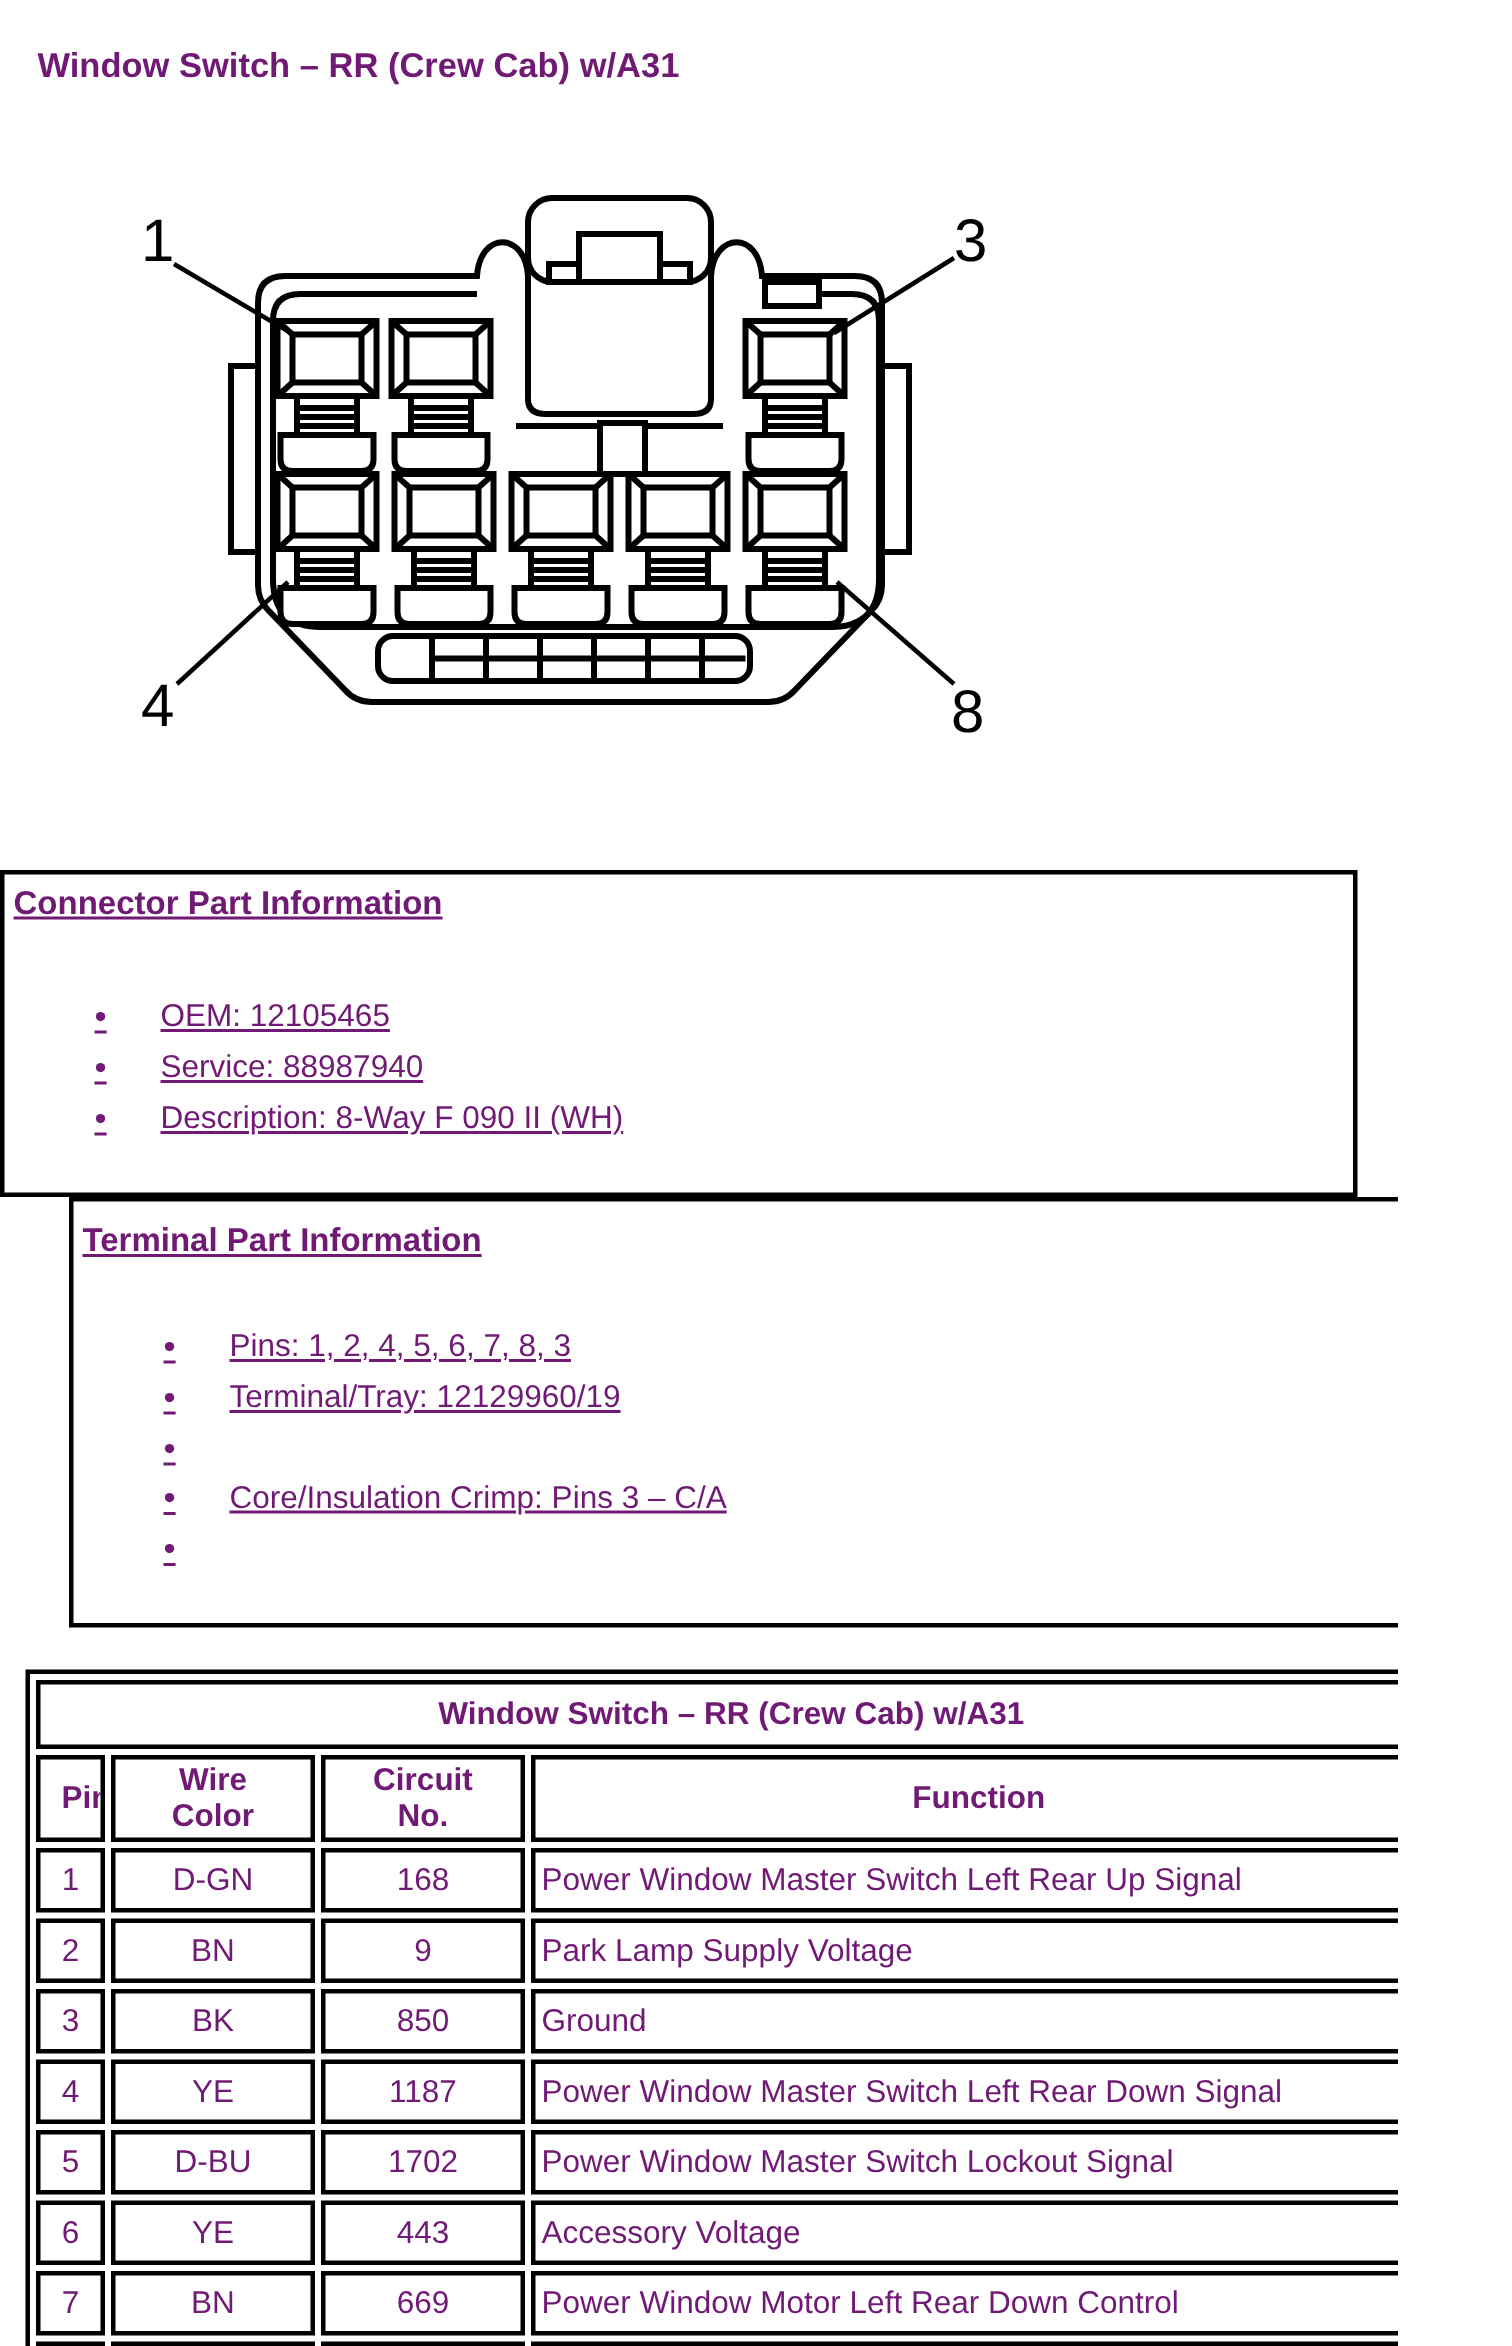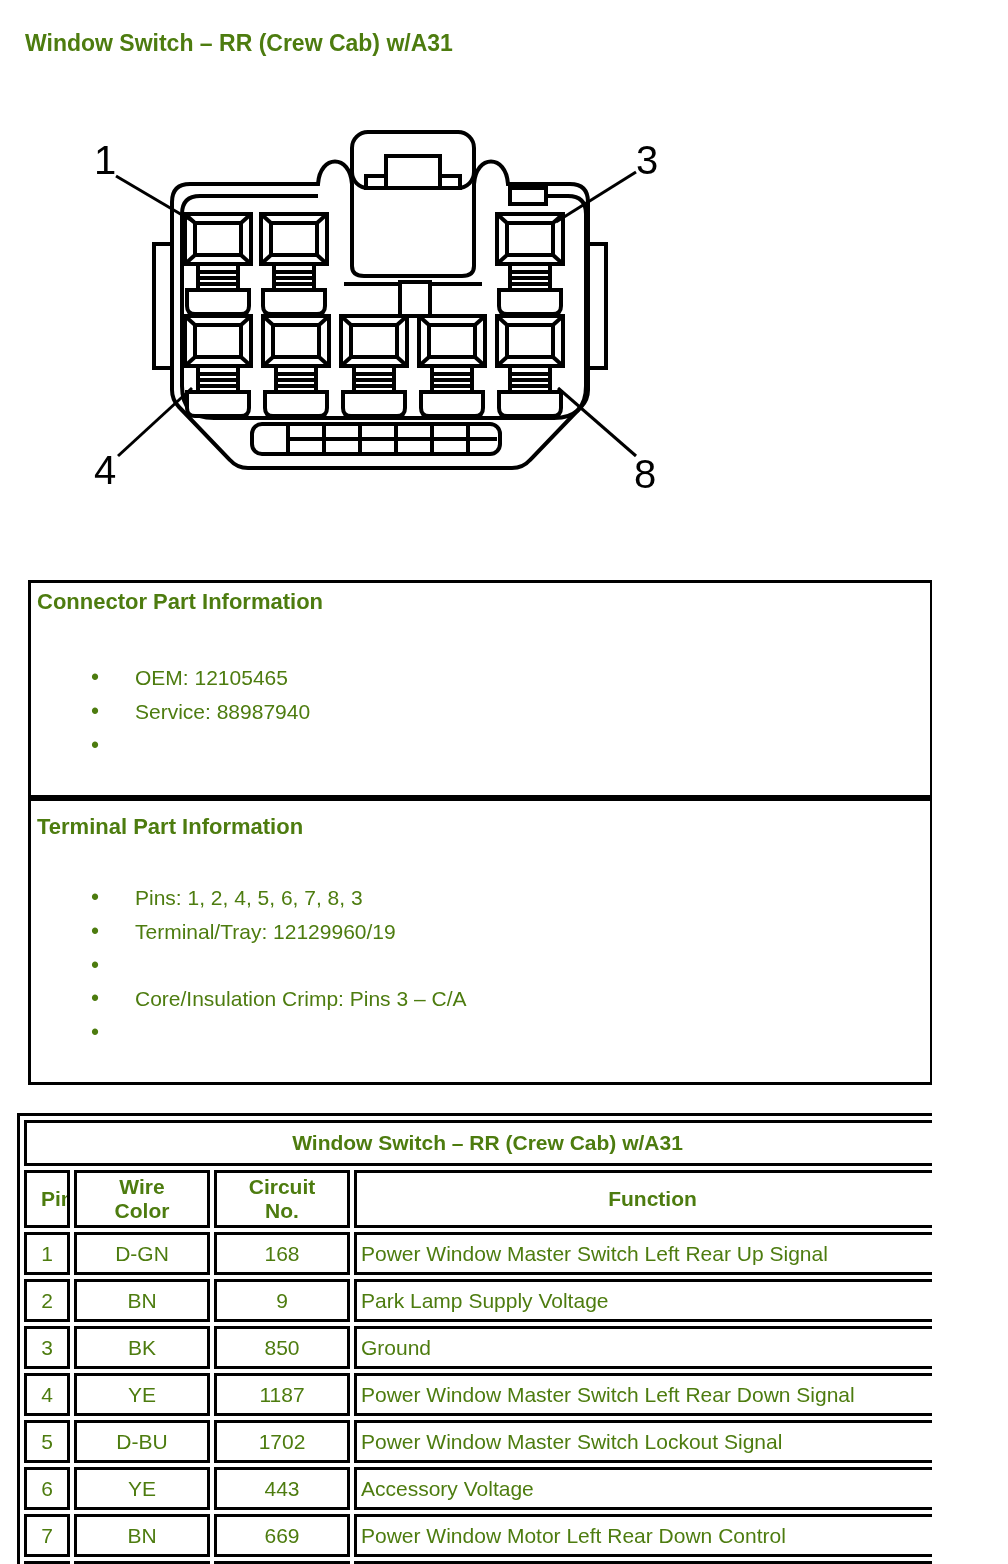--- a/index.html
+++ b/index.html
@@ -2,21 +2,21 @@
 <html><head>
 <meta charset="utf-8">
 <style>
   html,body { margin:0; padding:0; background:#ffffff; }
   .page {
     position: relative;
     width: 932px;
     height: 1564px;
     background: #ffffff;
     font-family: "Liberation Sans", sans-serif;
-    color: #4d7c0f;
+    color: #701a75;
     overflow: hidden;
   }
   .page-title {
     position: absolute;
     left: 25px; top: 30px;
     font-size: 23px;
     font-weight: bold;
     white-space: nowrap;
   }
   .diagram {
@@ -25,28 +25,29 @@
     width: 600px; height: 368px;
   }
   .diagram svg { display:block; }
   .pin-num {
     font-family: "Liberation Sans", sans-serif;
     font-size: 40px;
   }
 
   .info-box {
     position: absolute;
-    left: 28px;
+    left: 0;
     width: 905px;
     border: 3px solid #000;
     box-sizing: border-box;
     background: #fff;
+    text-decoration: underline;
   }
   .box-connector { top: 580px; height: 218px; }
-  .box-terminal  { top: 798px; height: 287px; }
+  .box-terminal  { top: 798px; height: 287px; margin-left: 46px; }
   .info-title {
     font-size: 22px;
     font-weight: bold;
     padding: 6px 6px 0 6px;
     line-height: 26px;
     white-space: nowrap;
   }
   .box-terminal .info-title { padding-top: 13px; }
   ul.bullets { list-style:none; margin:0; padding:0; }
   .box-connector ul.bullets { margin-top: 52px; }
@@ -204,20 +205,21 @@
       <li>
         <span class="dot">•</span>
         <span class="bullet-text">OEM: 12105465</span>
       </li>
       <li>
         <span class="dot">•</span>
         <span class="bullet-text">Service: 88987940</span>
       </li>
       <li>
         <span class="dot">•</span>
+        <span class="bullet-text">Description: 8-Way F 090 II (WH)</span>
       </li>
     </ul>
   </div>
 
   <div class="info-box box-terminal">
     <div class="info-title">Terminal Part Information</div>
     <ul class="bullets">
       <li>
         <span class="dot">•</span>
         <span class="bullet-text">Pins: 1, 2, 4, 5, 6, 7, 8, 3</span>

